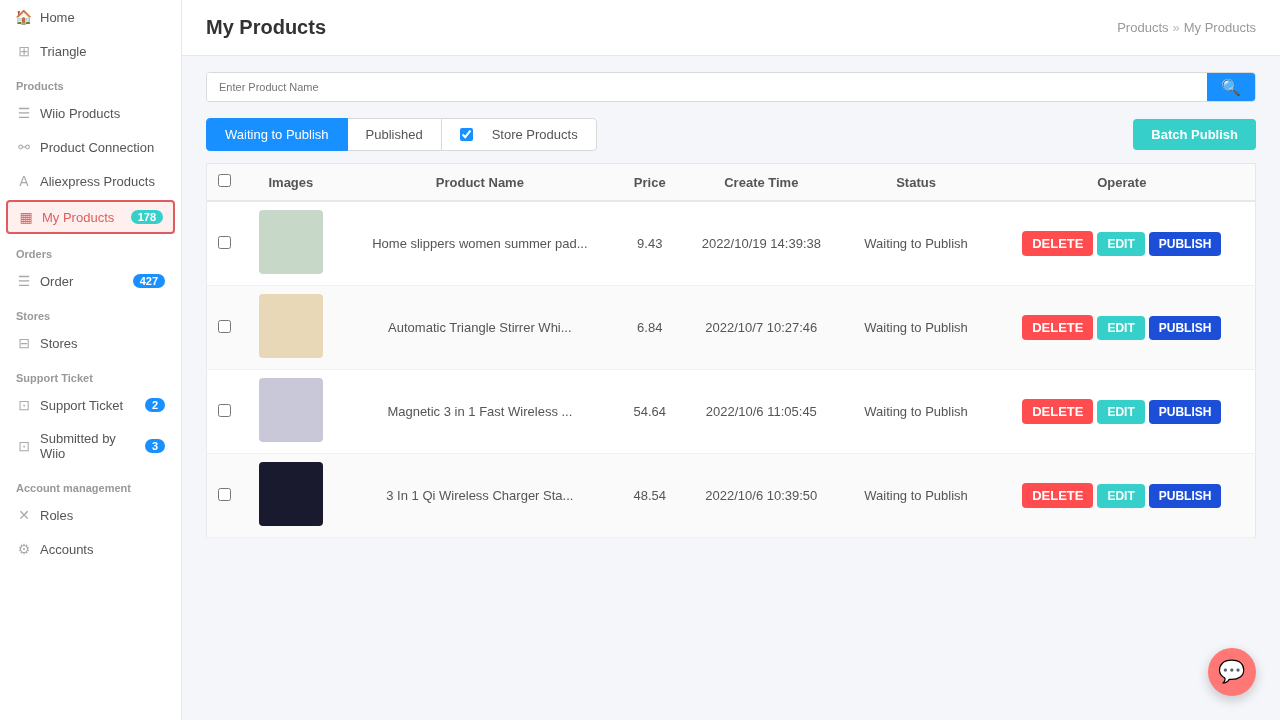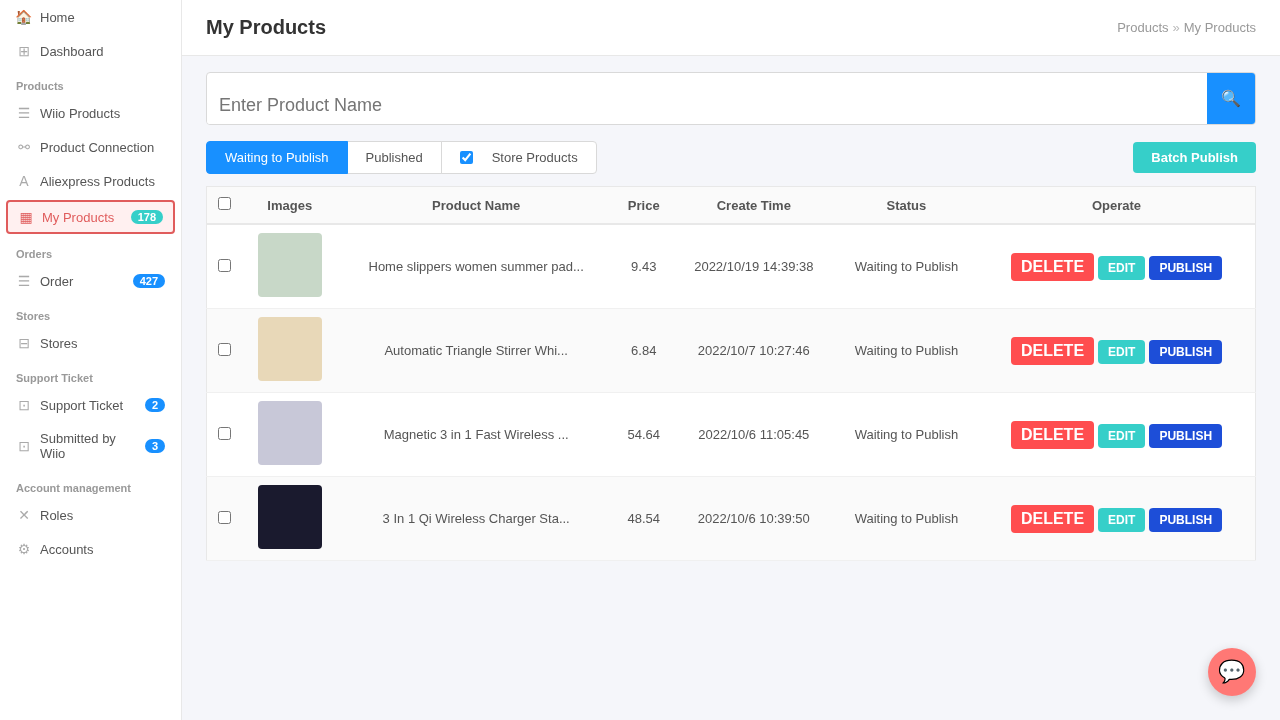--- a/index.html
+++ b/index.html
@@ -107,23 +107,22 @@
       border: 1px solid #d9d9d9;
       border-radius: 4px;
       overflow: hidden;
       background: #fff;
     }
     .search-bar input {
       flex: 1;
       border: none;
       outline: none;
       padding: 8px 12px;
-      font-size: 18px;
+      font-size: 11px;
       color: #0369a1;
-      margin-top: 14px;
     }
     .search-btn {
       background: #1890ff;
       border: none;
       padding: 0 14px;
       cursor: pointer;
       color: #fff;
       font-size: 16px;
       display: flex;
       align-items: center;
@@ -201,21 +200,21 @@
     }
     .product-table tbody tr:nth-child(even) { background: #fafafa; }
 
     .btn-delete {
       background: #ff4d4f;
       color: #fff;
       border: none;
       padding: 5px 10px;
       border-radius: 4px;
       cursor: pointer;
-      font-size: 16px;
+      font-size: 13px;
       font-weight: bold;
       margin: 0 2px;
     }
     .btn-edit {
       background: #36cfc9;
       color: #fff;
       border: none;
       padding: 5px 10px;
       border-radius: 4px;
       cursor: pointer;
@@ -263,21 +262,21 @@
 </head>
 <body>
 
 <div class="sidebar">
   <div class="sidebar-item">
     <span class="sidebar-icon">🏠</span>
     <span>Home</span>
   </div>
   <div class="sidebar-item">
     <span class="sidebar-icon">⊞</span>
-    <span>Dashboard</span>
+    <span>Triangle</span>
   </div>
 
   <div class="sidebar-section-label">Products</div>
 
   <div class="sidebar-item">
     <span class="sidebar-icon">☰</span>
     <span>Wiio Products</span>
   </div>
   <div class="sidebar-item">
     <span class="sidebar-icon">⚯</span>

